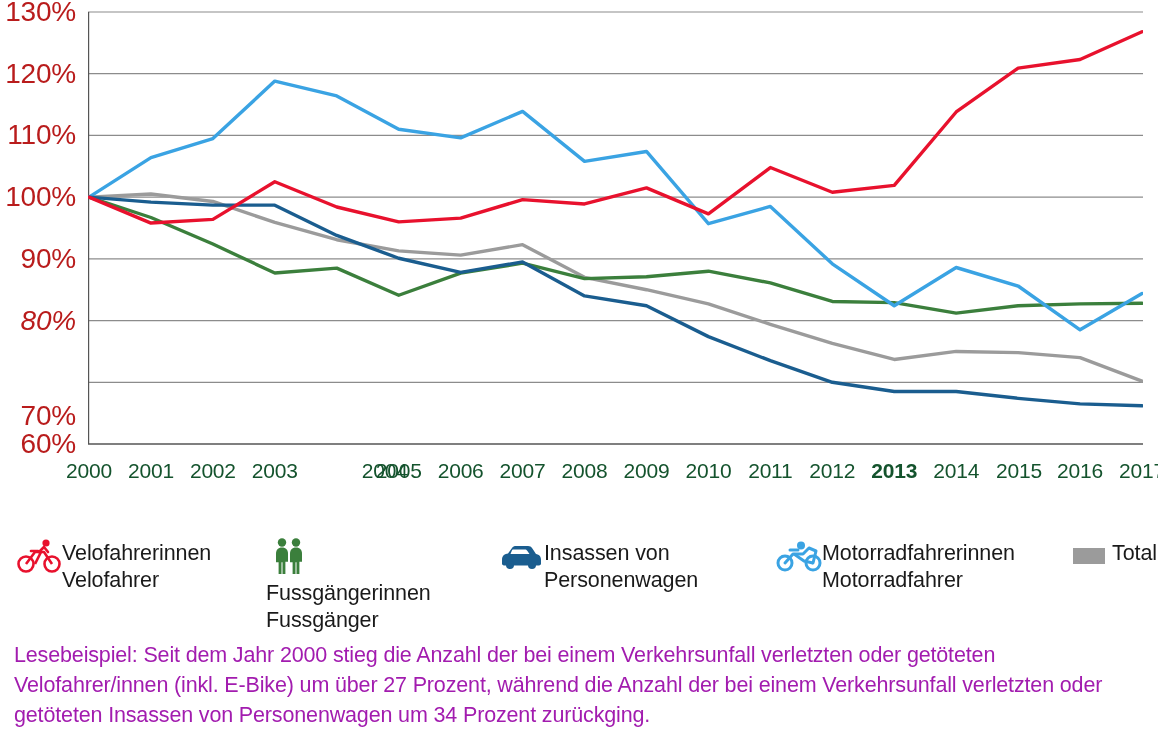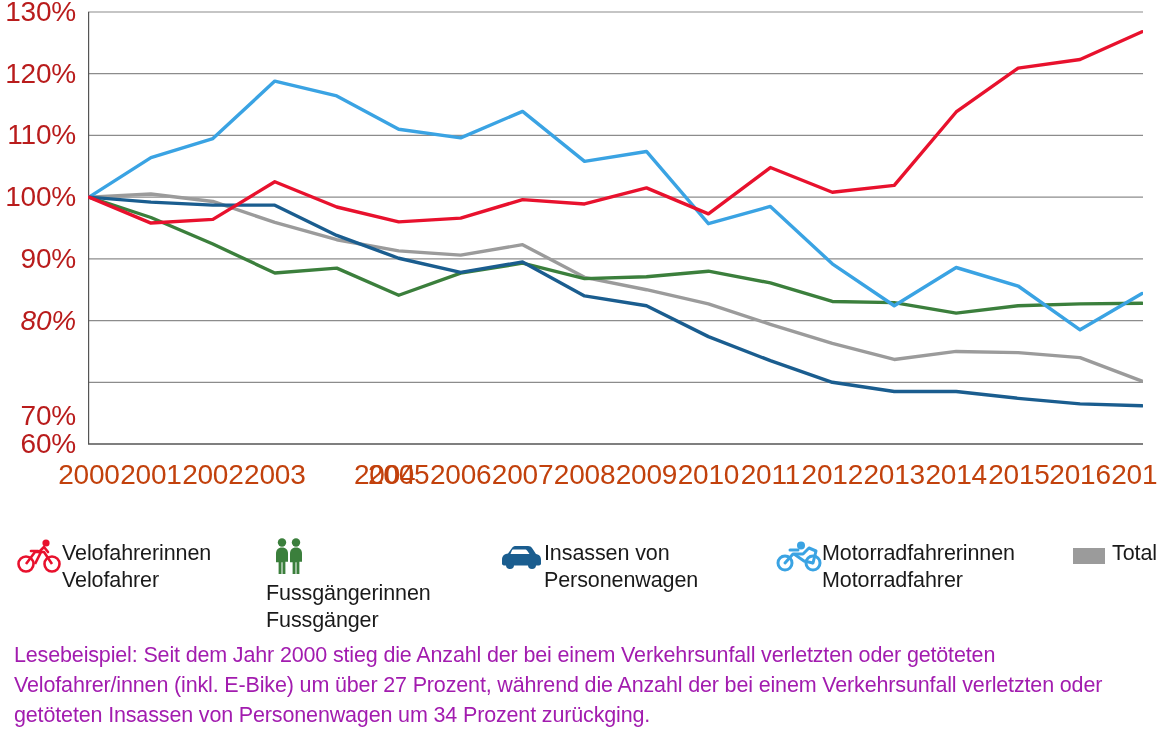--- a/index.html
+++ b/index.html
@@ -63,22 +63,22 @@
   }
   #x-axis-labels {
     position: absolute;
     left: 88px;
     top: 455px;
     width: 1055px;
     height: 42px;
   }
   .xtick {
     position: absolute;
-    font-size: 28px;
-    color: #c2410c;
+    font-size: 21px;
+    color: #14532d;
     transform: translateX(-50%);
     white-space: nowrap;
     letter-spacing: -0.2px;
   }
 
   
   #legend {
     position: absolute;
     left: 8px;
     top: 522px;
@@ -162,21 +162,21 @@
         <div class="xtick" style="left: 186.824px; top: 4px;">2003</div>
         <div class="xtick" style="left: 248.765px; top: 4px; margin-left: 48px;">2004</div>
         <div class="xtick" style="left: 310.706px; top: 4px;">2005</div>
         <div class="xtick" style="left: 372.647px; top: 4px;">2006</div>
         <div class="xtick" style="left: 434.588px; top: 4px;">2007</div>
         <div class="xtick" style="left: 496.529px; top: 4px;">2008</div>
         <div class="xtick" style="left: 558.471px; top: 4px;">2009</div>
         <div class="xtick" style="left: 620.412px; top: 4px;">2010</div>
         <div class="xtick" style="left: 682.353px; top: 4px;">2011</div>
         <div class="xtick" style="left: 744.294px; top: 4px;">2012</div>
-        <div class="xtick" style="left: 806.235px; top: 4px;">2013</div>
+        <div class="xtick" style="left: 806.235px; top: 4px; font-weight: bold;">2013</div>
         <div class="xtick" style="left: 868.176px; top: 4px;">2014</div>
         <div class="xtick" style="left: 931px; top: 4px;">2015</div>
         <div class="xtick" style="left: 992.059px; top: 4px;">2016</div>
         <div class="xtick" style="left: 1054px; top: 4px;">2017</div>
       </div>
   </div>
 
   <div id="legend">
       <div class="legend-item" style="left: 8px; top: 14px;">
         <span class="legend-icon">

